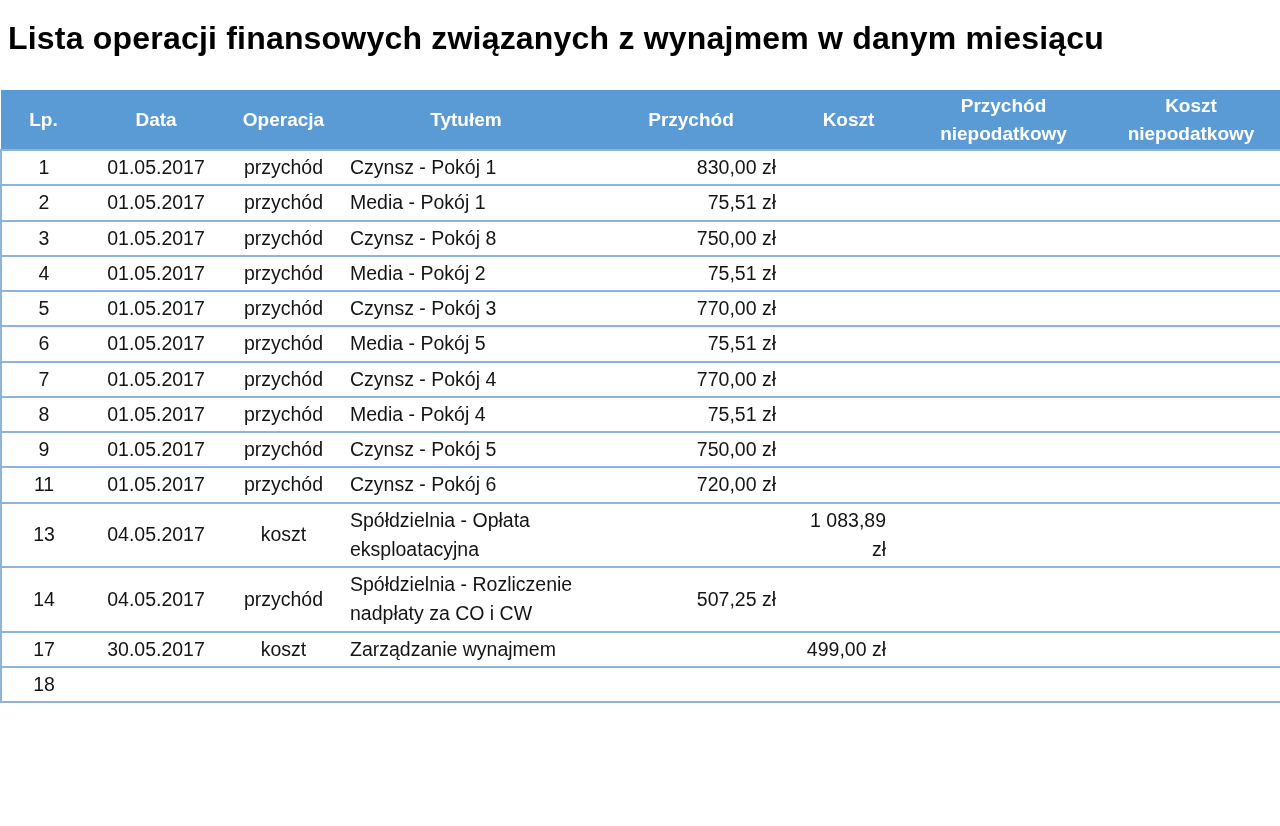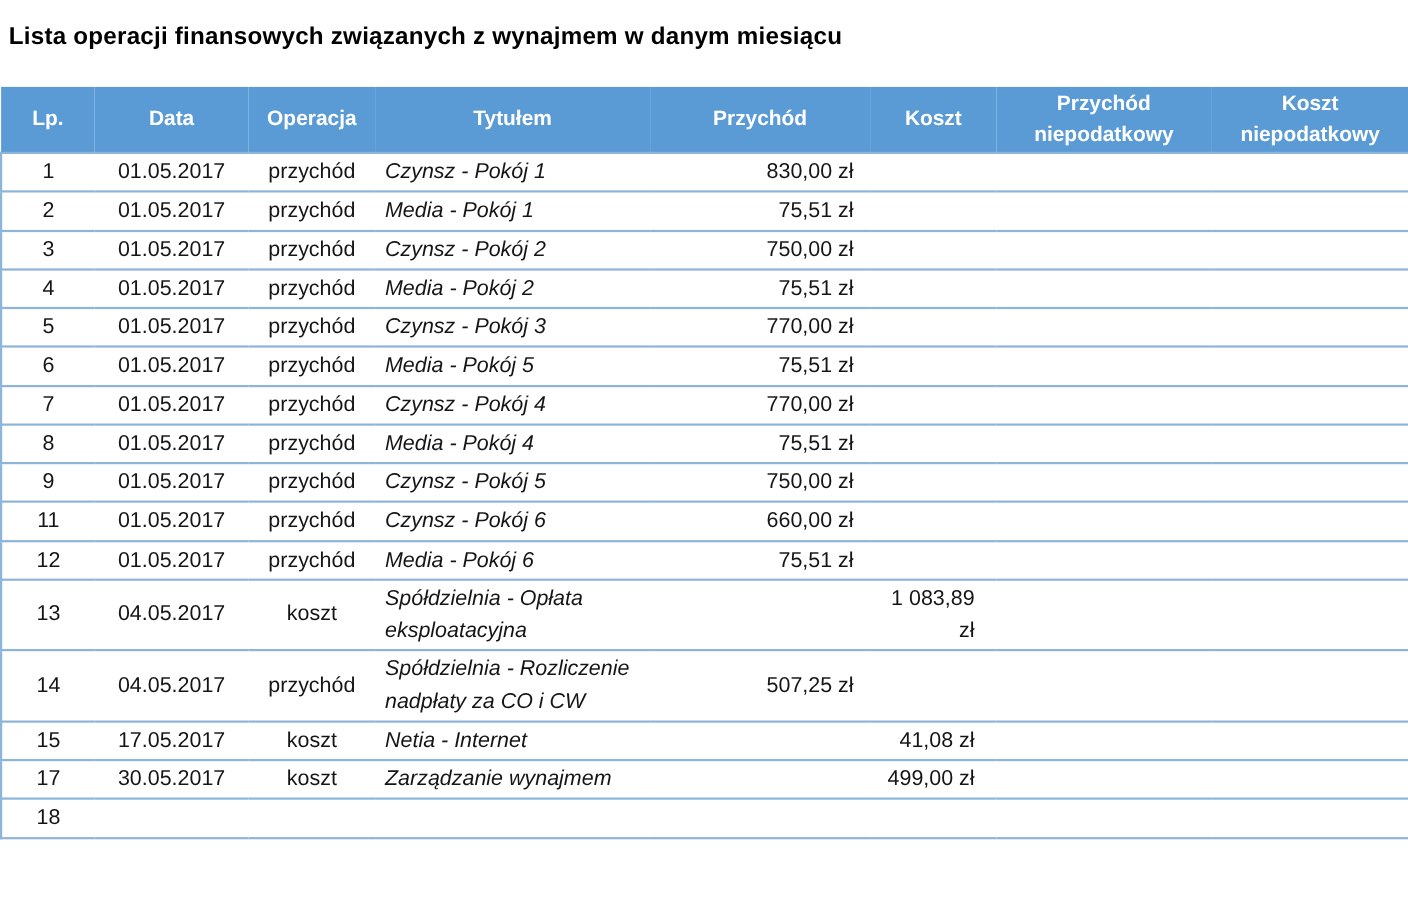--- a/index.html
+++ b/index.html
@@ -12,21 +12,21 @@
   html,body{margin:0;padding:0;}
   body{
     width:1280px;
     height:826px;
     background:#ffffff;
     font-family:"Liberation Sans","DejaVu Sans",sans-serif;
     color:var(--text);
     overflow:hidden;
   }
   .page-title{
-    font-size:22px;
+    font-size:32px;
     font-weight:700;
     margin:20px 0 0 8px;
     letter-spacing:0.2px;
     color:#000000;
   }
   table{
     width:1280px;
     border-collapse:collapse;
     table-layout:fixed;
     margin-top:33px;
@@ -60,21 +60,21 @@
     line-height:1.5;
     border-top:2px solid var(--border);
     border-bottom:2px solid var(--border);
   }
   tbody tr td:first-child{border-left:2px solid var(--border);}
   tbody tr td:last-child{border-right:2px solid var(--border);}
 
   tbody td.col-lp{text-align:center;}
   tbody td.col-data{text-align:center;}
   tbody td.col-operacja{text-align:center;}
-  tbody td.col-tytulem{text-align:left;padding-left:9px;padding-right:6px;font-style:italic;}
+  tbody td.col-tytulem{text-align:left;padding-left:9px;padding-right:6px;}
   tbody td.col-przychod{text-align:right;padding-right:15px;}
   tbody td.col-koszt{text-align:right;padding-right:20px;}
   tbody td.col-przychod_niepodatkowy{text-align:right;padding-right:16px;}
   tbody td.col-koszt_niepodatkowy{text-align:right;padding-right:16px;}
 </style>
 </head>
 <body>
 
 <h1 class="page-title">Lista operacji finansowych związanych z wynajmem w danym miesiącu</h1>
 
@@ -119,21 +119,21 @@
         <td class="col-tytulem">Media - Pokój 1</td>
         <td class="col-przychod">75,51 zł</td>
         <td class="col-koszt"></td>
         <td class="col-przychod_niepodatkowy"></td>
         <td class="col-koszt_niepodatkowy"></td>
       </tr>
       <tr>
         <td class="col-lp">3</td>
         <td class="col-data">01.05.2017</td>
         <td class="col-operacja">przychód</td>
-        <td class="col-tytulem">Czynsz - Pokój 2</td>
+        <td class="col-tytulem">Czynsz - Pokój 8</td>
         <td class="col-przychod">750,00 zł</td>
         <td class="col-koszt"></td>
         <td class="col-przychod_niepodatkowy"></td>
         <td class="col-koszt_niepodatkowy"></td>
       </tr>
       <tr>
         <td class="col-lp">4</td>
         <td class="col-data">01.05.2017</td>
         <td class="col-operacja">przychód</td>
         <td class="col-tytulem">Media - Pokój 2</td>
@@ -190,31 +190,21 @@
         <td class="col-przychod">750,00 zł</td>
         <td class="col-koszt"></td>
         <td class="col-przychod_niepodatkowy"></td>
         <td class="col-koszt_niepodatkowy"></td>
       </tr>
       <tr>
         <td class="col-lp">11</td>
         <td class="col-data">01.05.2017</td>
         <td class="col-operacja">przychód</td>
         <td class="col-tytulem">Czynsz - Pokój 6</td>
-        <td class="col-przychod">660,00 zł</td>
-        <td class="col-koszt"></td>
-        <td class="col-przychod_niepodatkowy"></td>
-        <td class="col-koszt_niepodatkowy"></td>
-      </tr>
-      <tr>
-        <td class="col-lp">12</td>
-        <td class="col-data">01.05.2017</td>
-        <td class="col-operacja">przychód</td>
-        <td class="col-tytulem">Media - Pokój 6</td>
-        <td class="col-przychod">75,51 zł</td>
+        <td class="col-przychod">720,00 zł</td>
         <td class="col-koszt"></td>
         <td class="col-przychod_niepodatkowy"></td>
         <td class="col-koszt_niepodatkowy"></td>
       </tr>
       <tr>
         <td class="col-lp">13</td>
         <td class="col-data">04.05.2017</td>
         <td class="col-operacja">koszt</td>
         <td class="col-tytulem">Spółdzielnia - Opłata eksploatacyjna</td>
         <td class="col-przychod"></td>
@@ -226,30 +216,20 @@
         <td class="col-lp">14</td>
         <td class="col-data">04.05.2017</td>
         <td class="col-operacja">przychód</td>
         <td class="col-tytulem">Spółdzielnia - Rozliczenie nadpłaty za CO i CW</td>
         <td class="col-przychod">507,25 zł</td>
         <td class="col-koszt"></td>
         <td class="col-przychod_niepodatkowy"></td>
         <td class="col-koszt_niepodatkowy"></td>
       </tr>
       <tr>
-        <td class="col-lp">15</td>
-        <td class="col-data">17.05.2017</td>
-        <td class="col-operacja">koszt</td>
-        <td class="col-tytulem">Netia - Internet</td>
-        <td class="col-przychod"></td>
-        <td class="col-koszt">41,08 zł</td>
-        <td class="col-przychod_niepodatkowy"></td>
-        <td class="col-koszt_niepodatkowy"></td>
-      </tr>
-      <tr>
         <td class="col-lp">17</td>
         <td class="col-data">30.05.2017</td>
         <td class="col-operacja">koszt</td>
         <td class="col-tytulem">Zarządzanie wynajmem</td>
         <td class="col-przychod"></td>
         <td class="col-koszt">499,00 zł</td>
         <td class="col-przychod_niepodatkowy"></td>
         <td class="col-koszt_niepodatkowy"></td>
       </tr>
       <tr>

